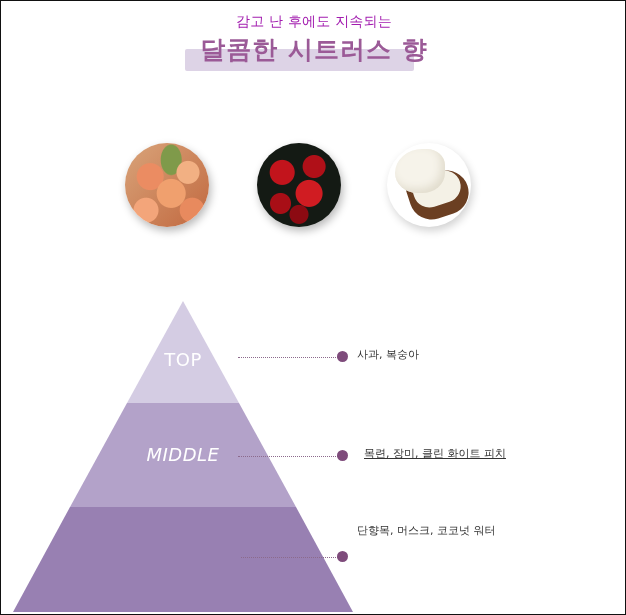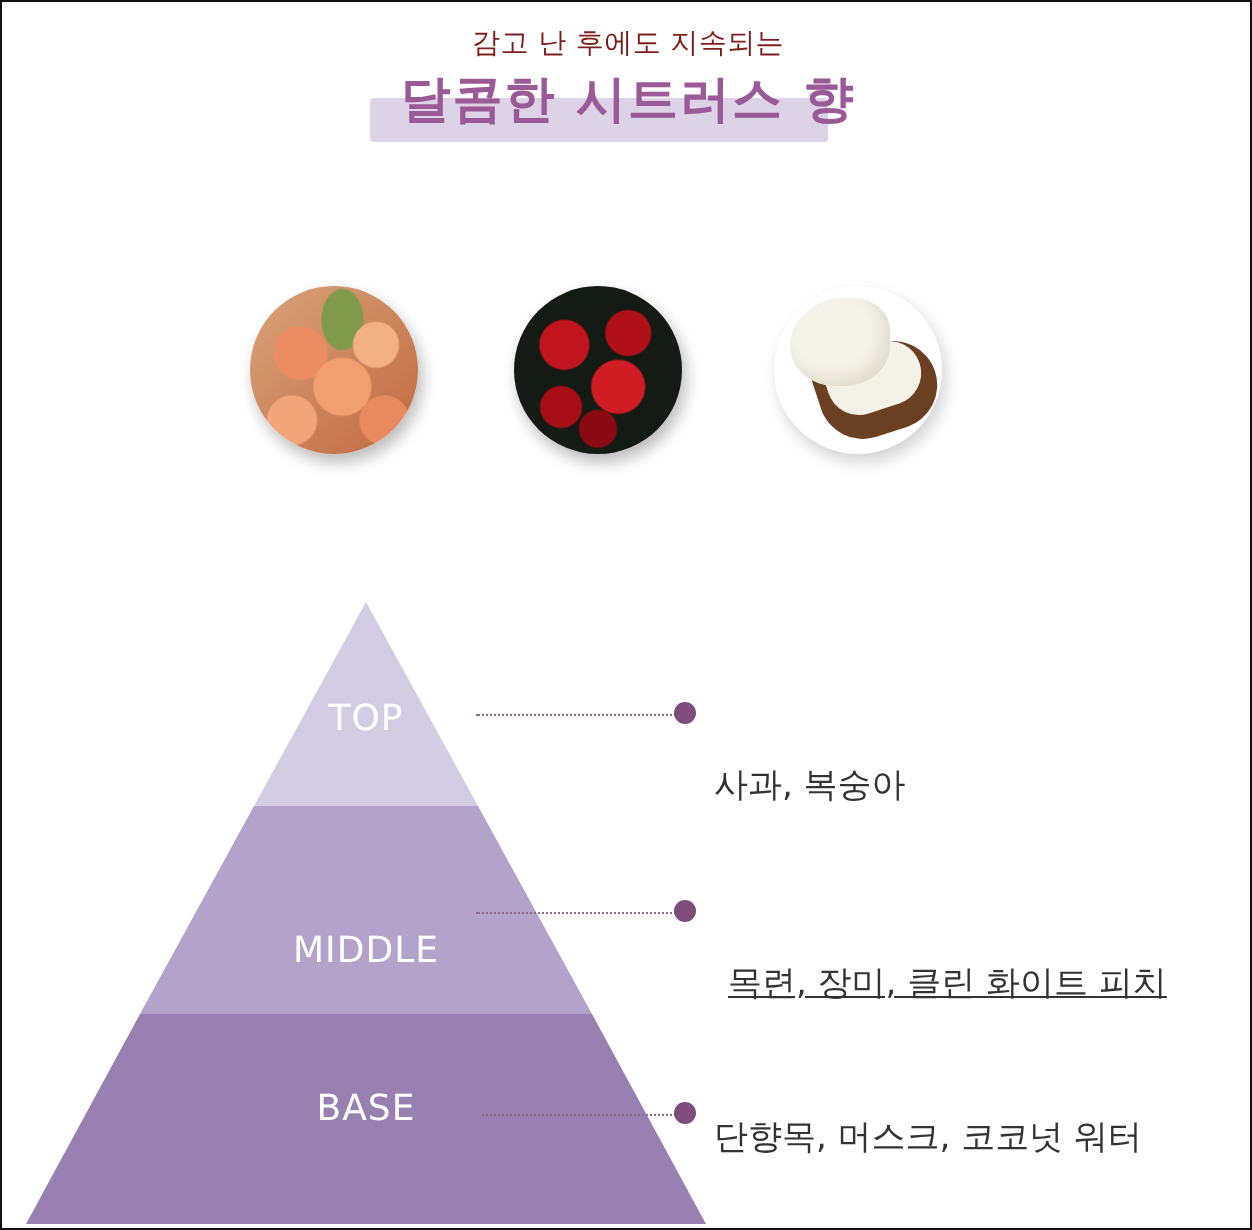--- a/index.html
+++ b/index.html
@@ -4,21 +4,21 @@
 <style>
   html, body { margin: 0; padding: 0; }
   body { width: 626px; height: 615px; background: #fff; overflow: hidden; }
   .frame {
     position: relative; width: 624px; height: 613px;
     border: 1px solid #111; border-right-width: 1px; background: #fff;
     font-family: "DejaVu Sans", "Liberation Sans", sans-serif;
   }
   .subtitle {
     position: absolute; top: 12px; left: 0; width: 626px; text-align: center;
-    font-size: 14px; color: #7f1d1d; letter-spacing: 0.2px;
+    font-size: 14px; color: #a21caf; letter-spacing: 0.2px;
   }
   .title-wrap {
     position: absolute; top: 32px; left: 0; width: 626px; text-align: center;
   }
   .title-hl {
     position: absolute; left: 184px; top: 16px; width: 229px; height: 22px;
     background: #ddd3e6; border-radius: 2px;
   }
   .title {
     position: relative; display: inline-block;
@@ -74,21 +74,21 @@
     text-align: center; width: 200px;
   }
   .leader {
     position: absolute; height: 0; border-top: 1px dotted #8c6a8c;
   }
   .dot {
     position: absolute; width: 11px; height: 11px; border-radius: 50%;
     background: #7e4b7b;
   }
   .note {
-    position: absolute; font-size: 17px; color: #333; white-space: nowrap; margin-top: 34px;
+    position: absolute; font-size: 11px; color: #333; white-space: nowrap;
   }
 </style>
 </head>
 <body>
 
 <div class="frame">
 
   <div class="subtitle">감고 난 후에도 지속되는</div>
 
   <div class="title-wrap">
@@ -105,22 +105,21 @@
   </div>
 
   <svg class="pyramid" width="626" height="615">
 
     <polygon points="182,300 126,402 238,402" fill="#d4cce3"></polygon>
     <polygon points="126,402 238,402 295,506 69,506" fill="#b3a2c9"></polygon>
     <polygon points="69,506 295,506 352,611 12,611" fill="#9880b2"></polygon>
   </svg>
 
   <div class="layer-label" style="left:82px; top:348px;">TOP</div>
-  <div class="layer-label" style="left:82px; top:464px;">MIDDLE</div>
-  <div class="layer-label" style="left:82px; top:543px;">BASE</div>
+  <div class="layer-label" style="left:82px; top:443px;font-style:italic;">MIDDLE</div>
 
   <div class="leader" style="left:237px; top:356px; width:104px;"></div>
   <div class="dot" style="left:336px; top:350px;"></div>
   <div class="note" style="left:356px; top:346px;">사과, 복숭아</div>
 
   <div class="leader" style="left:237px; top:455px; width:104px;"></div>
   <div class="dot" style="left:336px; top:449px;"></div>
   <div class="note" style="left:363px; top:445px;text-decoration:underline;">목련, 장미, 클린 화이트 피치</div>
 
   <div class="leader" style="left:240px; top:556px; width:101px;"></div>

